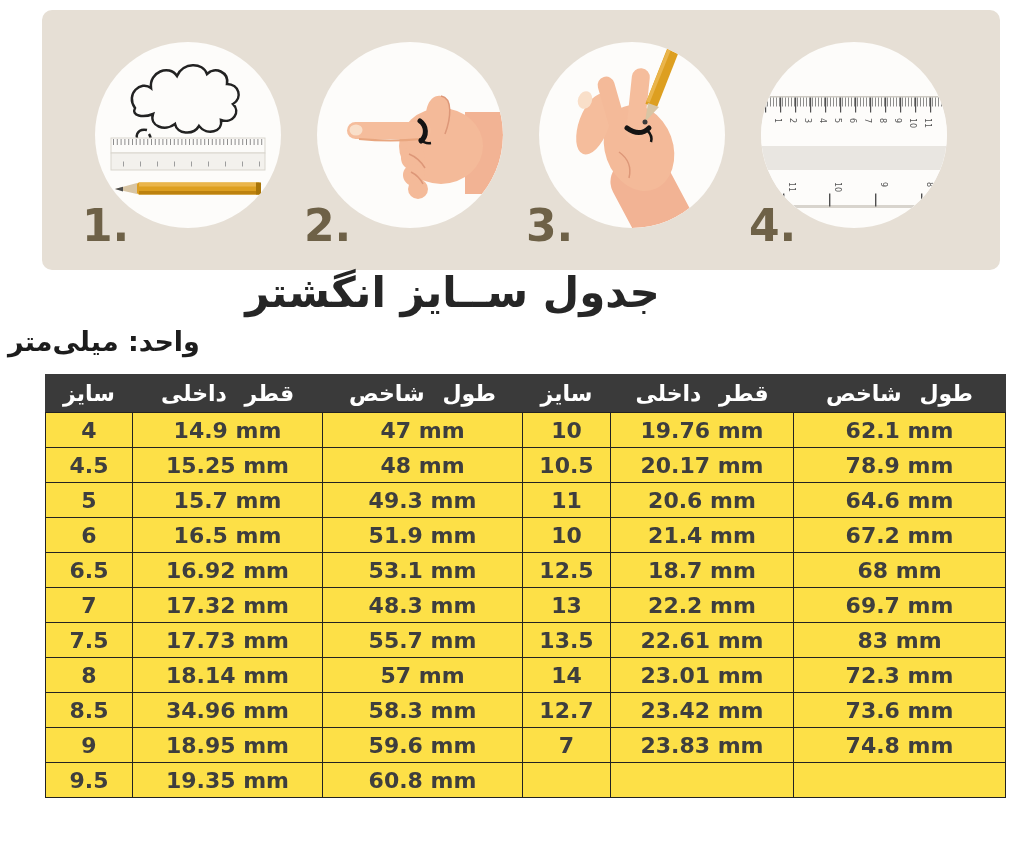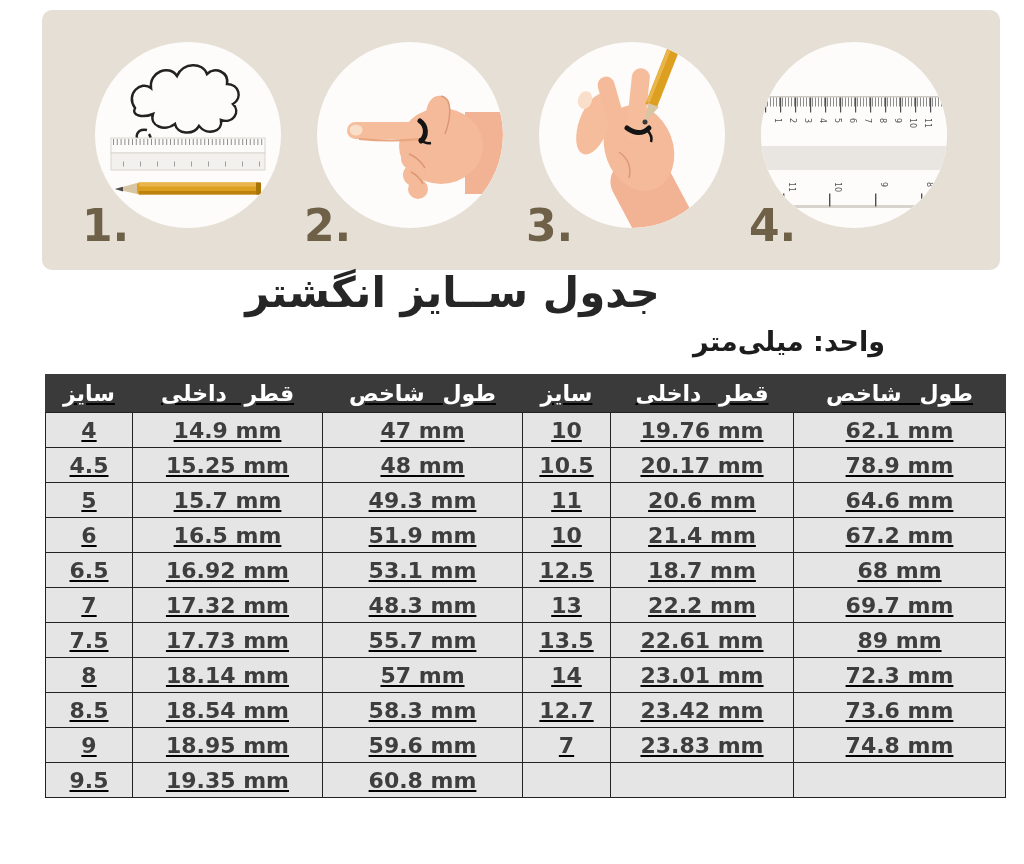--- a/index.html
+++ b/index.html
@@ -22,26 +22,26 @@
     position:absolute;top:192px;font-size:44px;font-weight:bold;color:#6e6147;
     line-height:1.1;
   }
   .n1{left:40px}.n2{left:262px}.n3{left:484px}.n4{left:707px}
   
   .title{
     position:absolute;top:268px;left:0;width:905px;text-align:center;
     direction:rtl;font-size:42px;font-weight:bold;color:#262626;letter-spacing:1px;
   }
   .subtitle{
-    position:absolute;top:326px;left:0;width:885px;text-align:right;
+    position:absolute;top:326px;left:8px;width:885px;text-align:left;
     direction:rtl;font-size:27px;font-weight:bold;color:#1d1d1d;
   }
   
   .table-wrap{position:absolute;left:45px;top:374px;width:960px;}
-  table{border-collapse:collapse;table-layout:fixed;width:960px;background:#e5e5e5;text-decoration:underline;}
+  table{border-collapse:collapse;table-layout:fixed;width:960px;background:#fde047;}
   th,td{border:1.5px solid #222222;text-align:center;padding:0;}
   th{
     background:#3a3a3a;color:#ffffff;font-size:22px;font-weight:bold;
     height:37px;direction:rtl;word-spacing:10px;border-color:#3a3a3a;
     border-bottom-color:#222222;
   }
   td{height:34px;font-size:22px;font-weight:bold;color:#3e3e3e;direction:ltr;}
 </style>
 </head>
 <body>
@@ -241,33 +241,33 @@
           <td>13</td>
           <td>22.2 mm</td>
           <td>69.7 mm</td>
         </tr>
         <tr>
           <td>7.5</td>
           <td>17.73 mm</td>
           <td>55.7 mm</td>
           <td>13.5</td>
           <td>22.61 mm</td>
-          <td>89 mm</td>
+          <td>83 mm</td>
         </tr>
         <tr>
           <td>8</td>
           <td>18.14 mm</td>
           <td>57 mm</td>
           <td>14</td>
           <td>23.01 mm</td>
           <td>72.3 mm</td>
         </tr>
         <tr>
           <td>8.5</td>
-          <td>18.54 mm</td>
+          <td>34.96 mm</td>
           <td>58.3 mm</td>
           <td>12.7</td>
           <td>23.42 mm</td>
           <td>73.6 mm</td>
         </tr>
         <tr>
           <td>9</td>
           <td>18.95 mm</td>
           <td>59.6 mm</td>
           <td>7</td>

